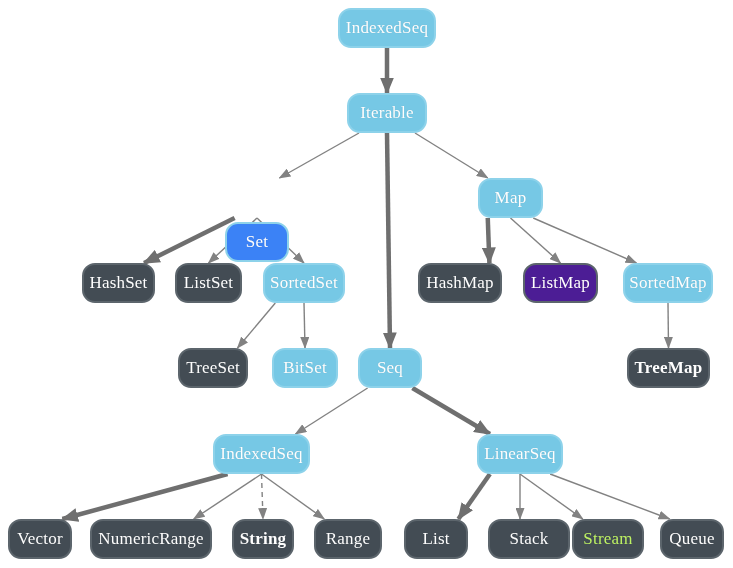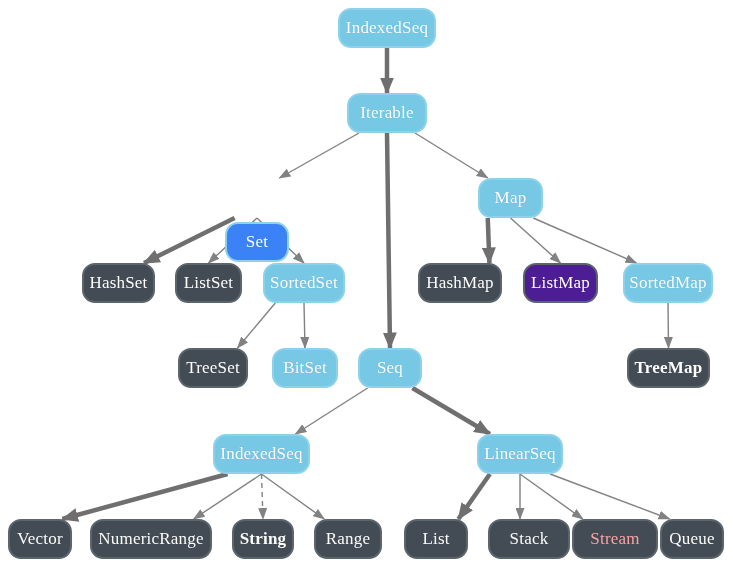--- a/index.html
+++ b/index.html
@@ -88,16 +88,16 @@
       <div class="node" style="left: 358px; top: 348px; width: 64px; height: 40px; color: rgb(254, 254, 254); background: rgb(118, 200, 229); border: 2px solid rgb(141, 210, 234);">Seq</div>
       <div class="node" style="left: 627px; top: 348px; width: 83px; height: 40px; color: rgb(254, 254, 254); background: rgb(67, 76, 84); border: 2px solid rgb(92, 101, 108); font-weight: bold;">TreeMap</div>
       <div class="node" style="left: 213px; top: 434px; width: 97px; height: 40px; color: rgb(254, 254, 254); background: rgb(118, 200, 229); border: 2px solid rgb(141, 210, 234);">IndexedSeq</div>
       <div class="node" style="left: 477px; top: 434px; width: 86px; height: 40px; color: rgb(254, 254, 254); background: rgb(118, 200, 229); border: 2px solid rgb(141, 210, 234); text-align: center;">LinearSeq</div>
       <div class="node" style="left: 8px; top: 519px; width: 64px; height: 40px; color: rgb(254, 254, 254); background: rgb(67, 76, 84); border: 2px solid rgb(92, 101, 108);">Vector</div>
       <div class="node" style="left: 90px; top: 519px; width: 122px; height: 40px; color: rgb(254, 254, 254); background: rgb(67, 76, 84); border: 2px solid rgb(92, 101, 108);">NumericRange</div>
       <div class="node" style="left: 232px; top: 519px; width: 62px; height: 40px; color: rgb(254, 254, 254); background: rgb(67, 76, 84); border: 2px solid rgb(92, 101, 108); font-weight: bold;">String</div>
       <div class="node" style="left: 314px; top: 519px; width: 68px; height: 40px; color: rgb(254, 254, 254); background: rgb(67, 76, 84); border: 2px solid rgb(92, 101, 108);">Range</div>
       <div class="node" style="left: 404px; top: 519px; width: 64px; height: 40px; color: rgb(254, 254, 254); background: rgb(67, 76, 84); border: 2px solid rgb(92, 101, 108);">List</div>
       <div class="node" style="left: 488px; top: 519px; width: 82px; height: 40px; color: rgb(254, 254, 254); background: rgb(67, 76, 84); border: 2px solid rgb(92, 101, 108);">Stack</div>
-      <div class="node" style="left: 572px; top: 519px; width: 86px; height: 40px; color: #fca5a5; background: rgb(67, 76, 84); border: 2px solid rgb(92, 101, 108);">Stream</div>
+      <div class="node" style="left: 572px; top: 519px; width: 72px; height: 40px; color: #bef264; background: rgb(67, 76, 84); border: 2px solid rgb(92, 101, 108);">Stream</div>
       <div class="node" style="left: 660px; top: 519px; width: 64px; height: 40px; color: rgb(254, 254, 254); background: rgb(67, 76, 84); border: 2px solid rgb(92, 101, 108);">Queue</div>
     </div>
 </div>
 
 </body></html>

